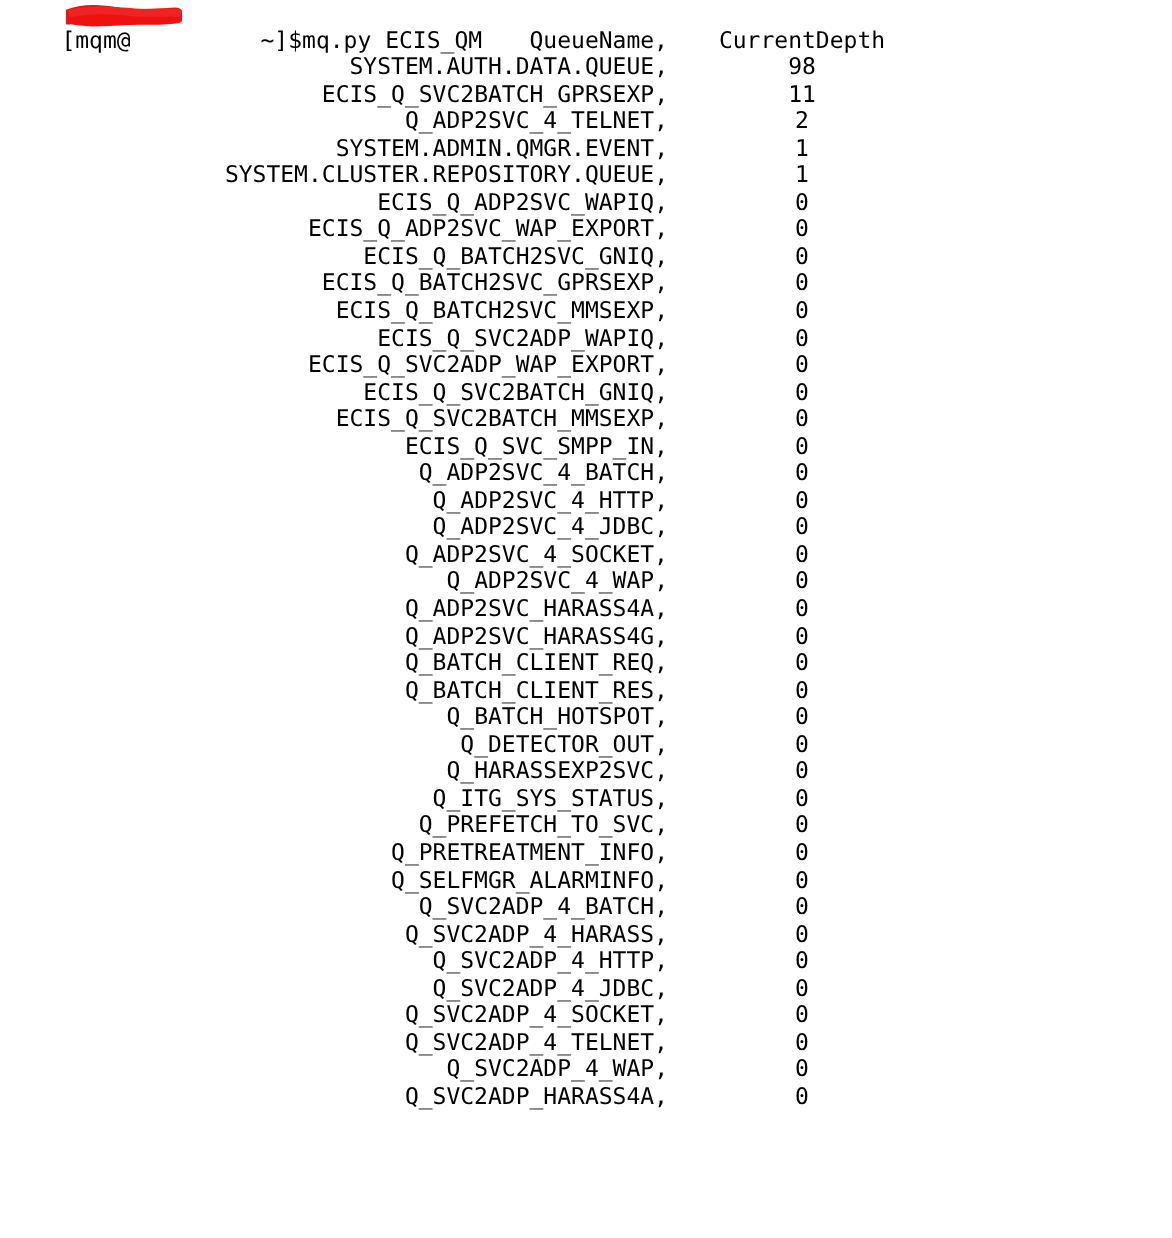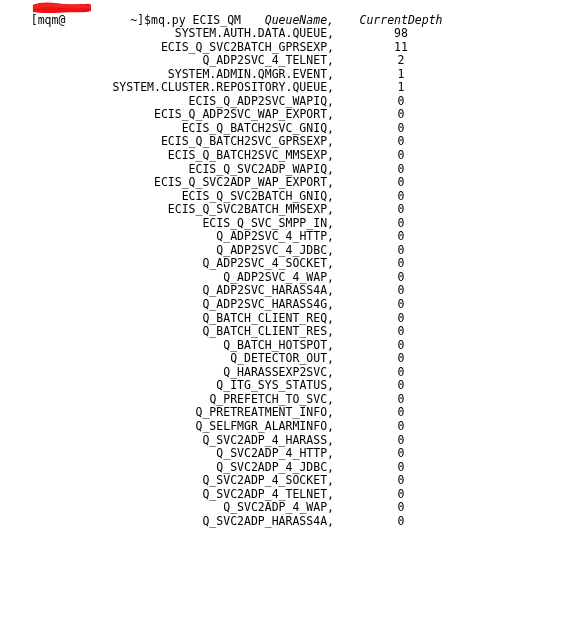--- a/index.html
+++ b/index.html
@@ -70,21 +70,20 @@
     text-align: right;
     padding-right: 0px;
   }
   td.col-depth {
     width: 120px;
     text-align: center;
     padding-left: 7px;
   }
   .hdr td {
     font-weight: normal;
-    font-style: italic;
   }
 </style>
 </head>
 <body>
 
 <div id="terminal">
 
   <div class="prompt-line">
     <span class="seg">[mqm@</span><span class="seg" style="display:inline-block;width:58px;"></span><span class="seg"> ~]$</span><span class="seg">mq.py ECIS_QM</span>
     <svg class="redaction" viewBox="0 0 58 12" preserveAspectRatio="none">
@@ -154,20 +153,24 @@
         </tr>
         <tr>
           <td class="col-name">ECIS_Q_SVC2BATCH_MMSEXP,</td>
           <td class="col-depth">0</td>
         </tr>
         <tr>
           <td class="col-name">ECIS_Q_SVC_SMPP_IN,</td>
           <td class="col-depth">0</td>
         </tr>
         <tr>
+          <td class="col-name">Q_ADP2SVC_4_BATCH,</td>
+          <td class="col-depth">0</td>
+        </tr>
+        <tr>
           <td class="col-name">Q_ADP2SVC_4_HTTP,</td>
           <td class="col-depth">0</td>
         </tr>
         <tr>
           <td class="col-name">Q_ADP2SVC_4_JDBC,</td>
           <td class="col-depth">0</td>
         </tr>
         <tr>
           <td class="col-name">Q_ADP2SVC_4_SOCKET,</td>
           <td class="col-depth">0</td>
@@ -211,20 +214,24 @@
         <tr>
           <td class="col-name">Q_PREFETCH_TO_SVC,</td>
           <td class="col-depth">0</td>
         </tr>
         <tr>
           <td class="col-name">Q_PRETREATMENT_INFO,</td>
           <td class="col-depth">0</td>
         </tr>
         <tr>
           <td class="col-name">Q_SELFMGR_ALARMINFO,</td>
+          <td class="col-depth">0</td>
+        </tr>
+        <tr>
+          <td class="col-name">Q_SVC2ADP_4_BATCH,</td>
           <td class="col-depth">0</td>
         </tr>
         <tr>
           <td class="col-name">Q_SVC2ADP_4_HARASS,</td>
           <td class="col-depth">0</td>
         </tr>
         <tr>
           <td class="col-name">Q_SVC2ADP_4_HTTP,</td>
           <td class="col-depth">0</td>
         </tr>

